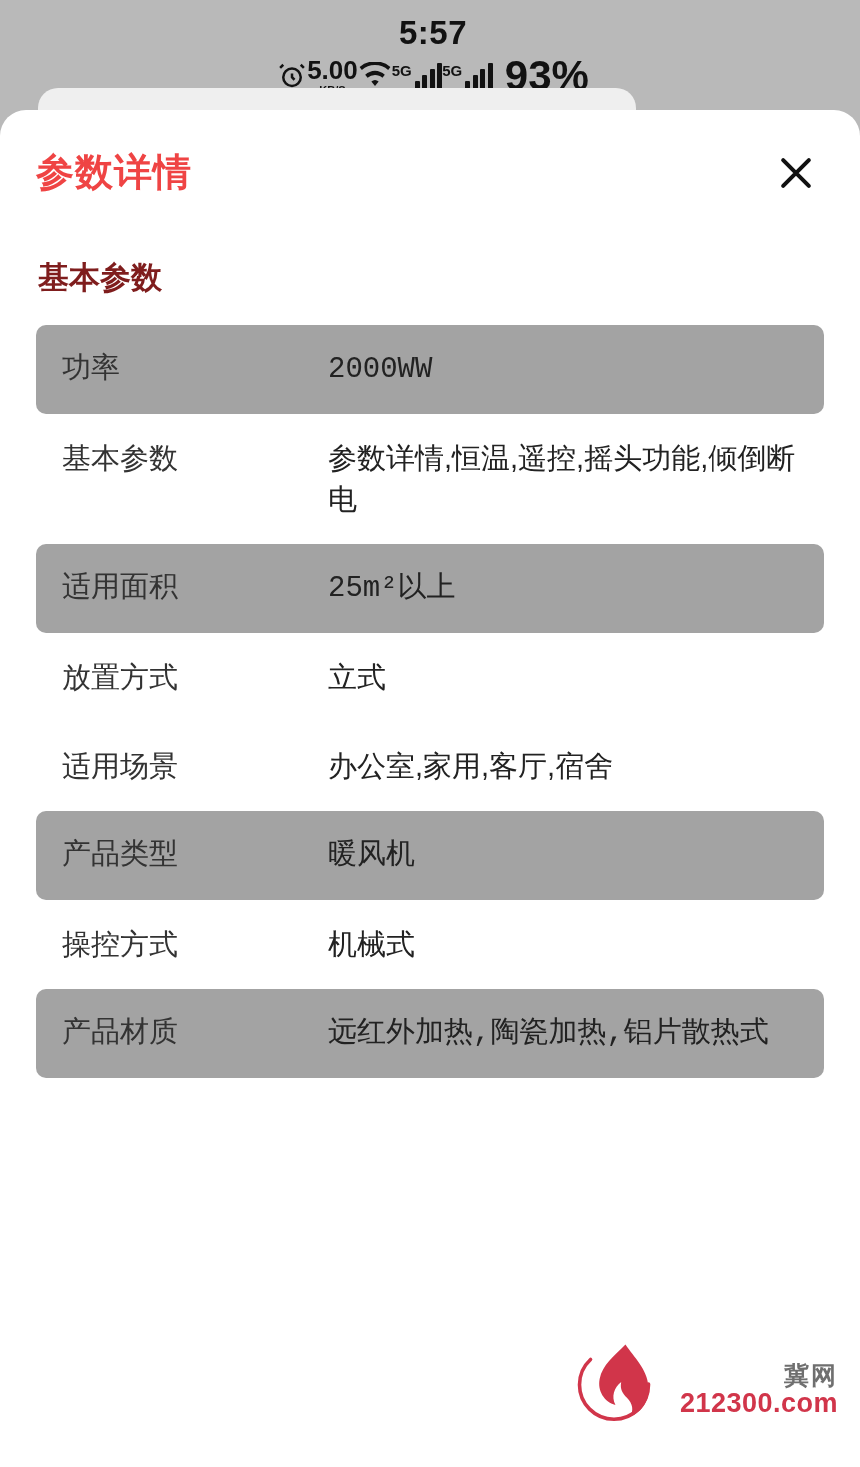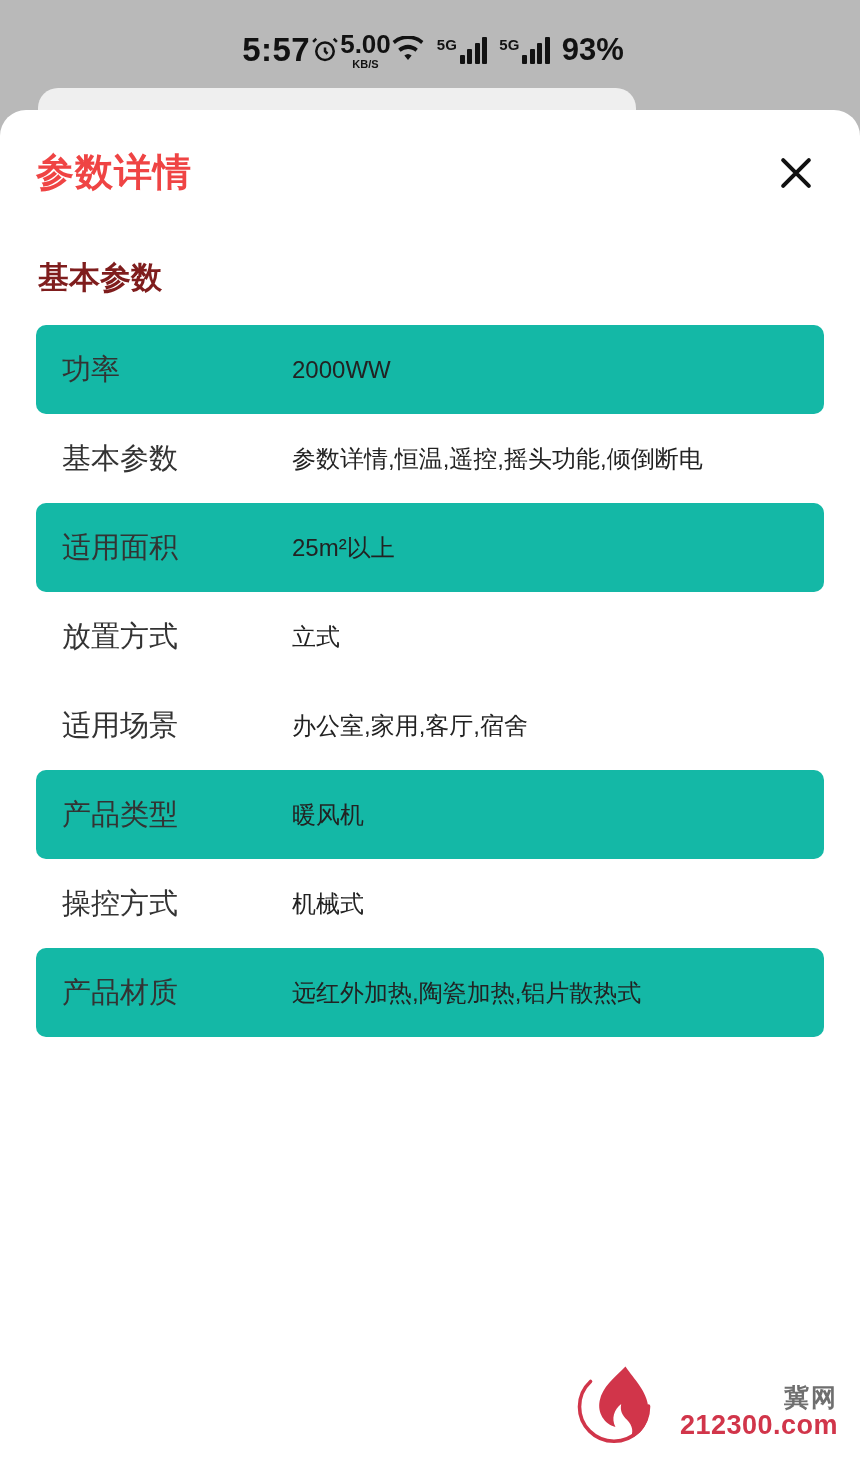--- a/index.html
+++ b/index.html
@@ -18,23 +18,24 @@
   }
 
   
   .status-bar {
     position: absolute;
     top: 0; left: 0;
     width: 860px;
     height: 100px;
     display: flex;
     align-items: center;
-    justify-content: center;
+    justify-content: flex-end;
     padding: 0 42px 0 48px;
     color: #121212;
+    flex-direction: column;
   }
   .status-time {
     font-size: 33px;
     font-weight: bold;
     letter-spacing: 0.5px;
   }
   .status-right {
     display: flex;
     align-items: center;
   }
@@ -45,35 +46,34 @@
     align-items: center;
     line-height: 1;
   }
   .netspeed .val { font-size: 26px; font-weight: bold; }
   .netspeed .unit { font-size: 11px; font-weight: bold; margin-top: 2px; }
   .wifi-icon svg { display: block; }
   .sig-group {
     display: flex;
     align-items: flex-end;
     gap: 3px;
-    margin-left: 12px;
   }
   .sig-tag {
     font-size: 15px;
     font-weight: bold;
     align-self: flex-start;
     margin-bottom: -2px;
   }
   .bars { display: flex; align-items: flex-end; gap: 2.5px; height: 28px; }
   .bars i { display: block; width: 5px; background: #121212; border-radius: 1px; }
   .bars i:nth-child(1) { height: 9px; }
   .bars i:nth-child(2) { height: 15px; }
   .bars i:nth-child(3) { height: 21px; }
   .bars i:nth-child(4) { height: 27px; }
-  .battery-text { font-size: 31px; font-weight: bold; margin-left: 12px; }
+  .battery-text { font-size: 42px; font-weight: bold; margin-left: 12px; }
 
   
   .bg-card {
     position: absolute;
     top: 88px;
     left: 38px;
     width: 598px;
     height: 60px;
     background: #efefef;
     border-radius: 20px 20px 0 0;
@@ -124,41 +124,42 @@
   }
 
   .spec-list { padding: 0 36px; }
   .spec-row {
     display: flex;
     align-items: flex-start;
     min-height: 89px;
     padding: 24px 26px;
     border-radius: 10px;
   }
-  .spec-row.alt { background: #14b8a6; }
+  .spec-row.alt { background: #a3a3a3; font-family: Liberation Mono, monospace; }
   .spec-label {
     width: 230px;
     flex: 0 0 230px;
     font-size: 29px;
     color: #333333;
     line-height: 41px;
   }
   .spec-value {
     flex: 1;
-    font-size: 24px;
+    font-size: 29px;
     color: #222222;
     line-height: 41px;
     word-break: break-all;
+    margin-left: 36px;
   }
 
   
   .watermark {
     position: absolute;
     right: 22px;
-    bottom: 20px;
+    bottom: 42px;
     display: flex;
     align-items: flex-end;
     gap: 20px;
   }
   .wm-flame { position: relative; width: 92px; height: 92px; }
   .wm-text {
     display: flex;
     flex-direction: column;
     align-items: flex-end;
     margin-bottom: 6px;

